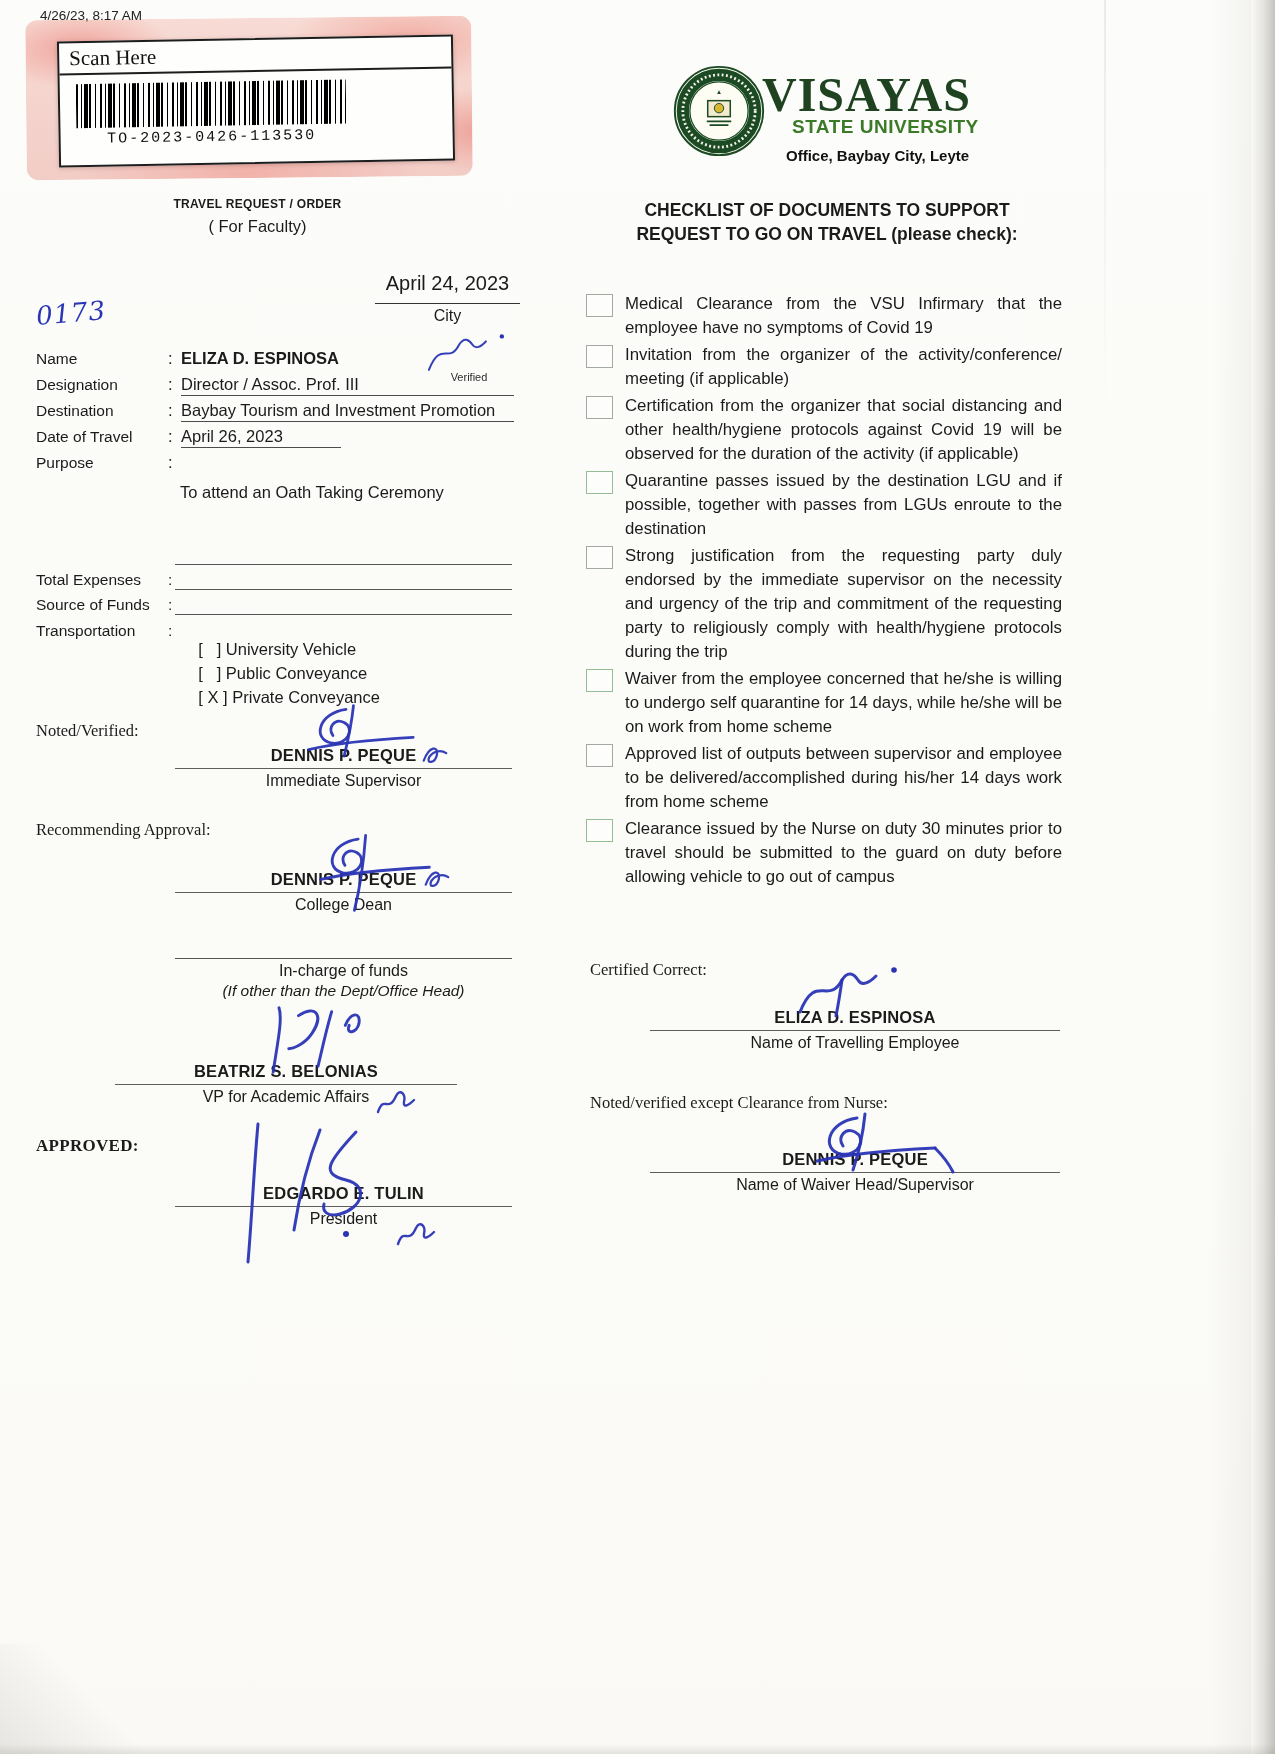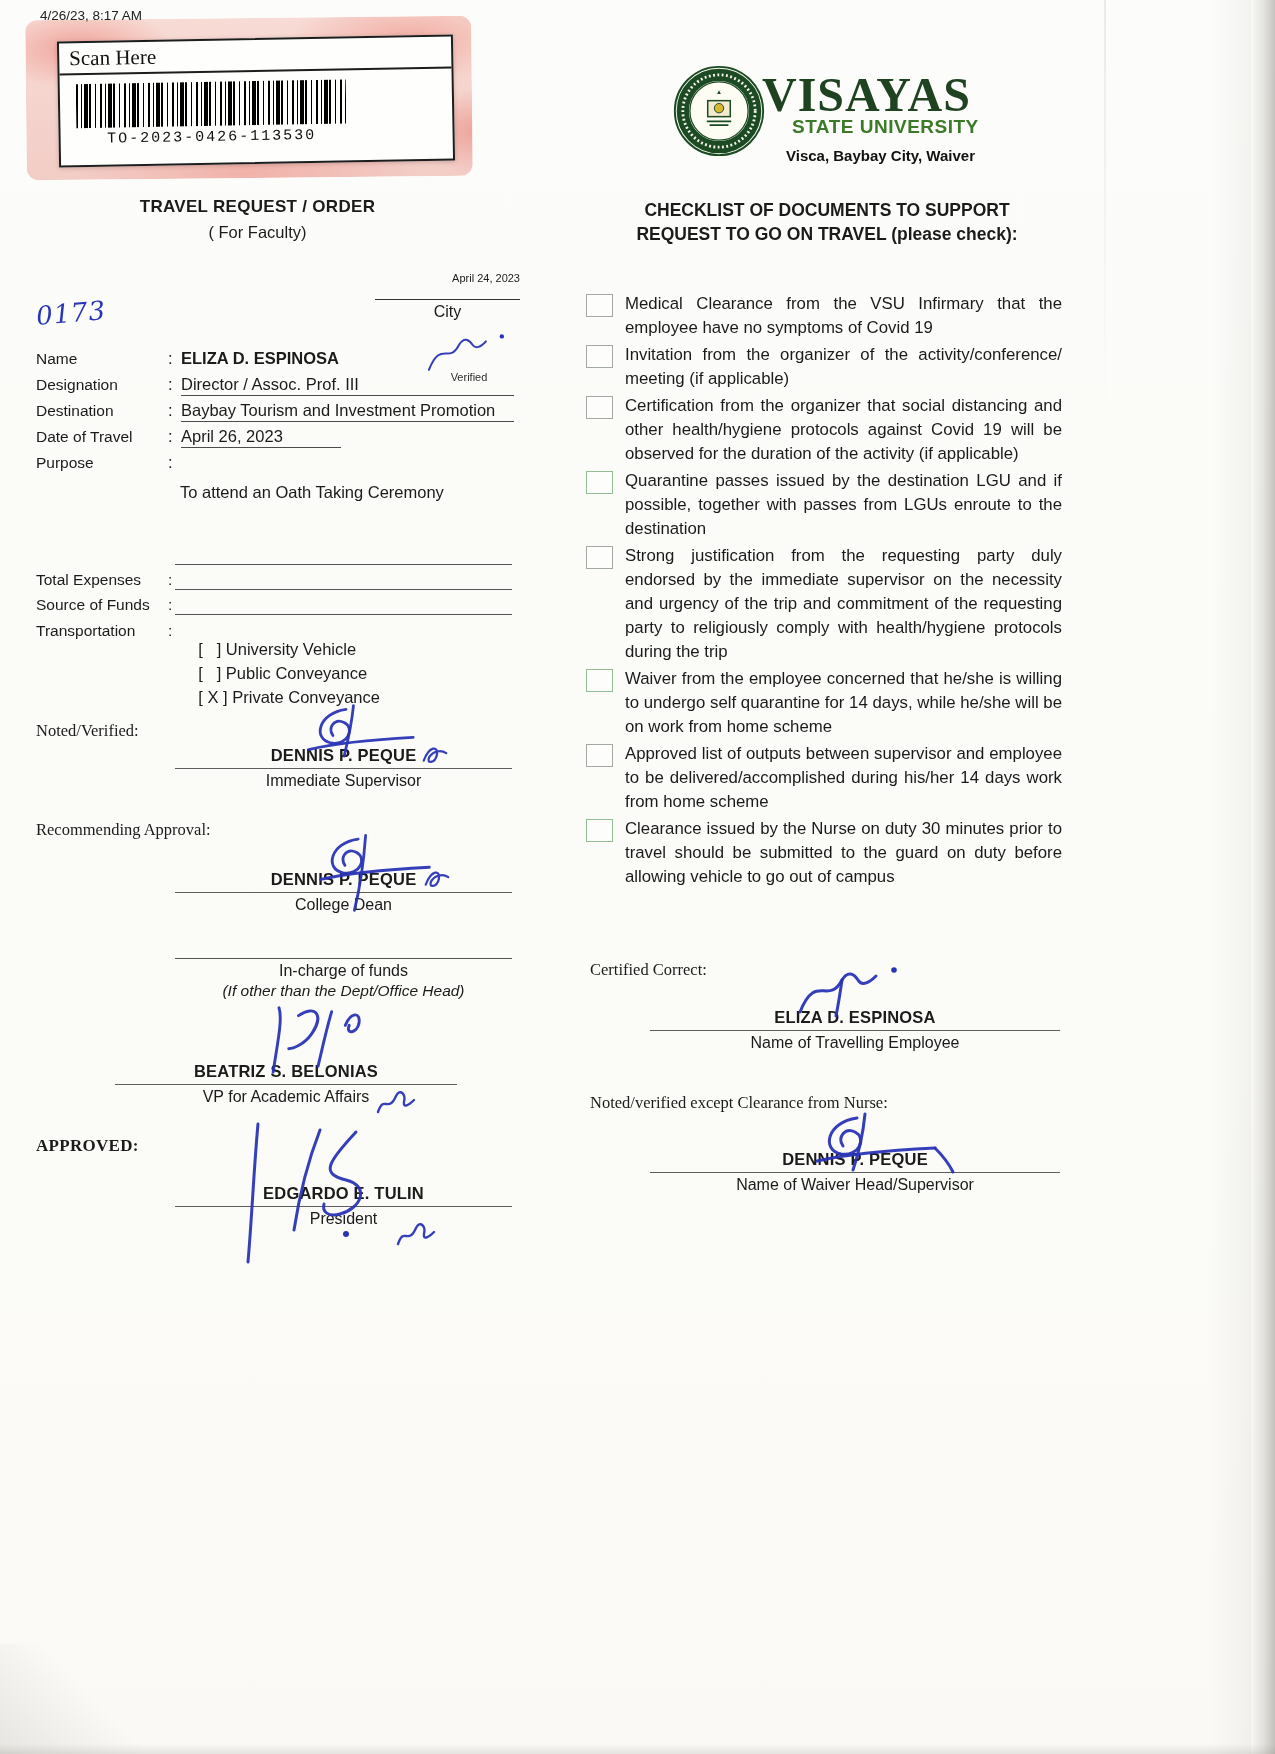--- a/index.html
+++ b/index.html
@@ -52,28 +52,28 @@
   
   .seal { position:absolute; left:672px; top:64px; }
   .wordmark-block { position:absolute; left:762px; top:70px; width:310px; }
   .wordmark { font-family:"Liberation Serif", serif; font-weight:bold; font-size:48px;
     letter-spacing:1px; color:#1f4220; line-height:50px; }
   .wordmark-sub { font-size:19px; font-weight:bold; color:#3c7a2a; letter-spacing:.5px; margin:-4px 0 0 30px; }
   .address { font-size:15px; font-weight:bold; color:#111; margin:9px 0 0 24px; }
 
   
   .left-title { position:absolute; left:60px; top:197px; width:395px; text-align:center; }
-  .form-title { font-size:17px; font-weight:bold; letter-spacing:.3px; }
+  .form-title { font-size:12px; font-weight:bold; letter-spacing:.3px; }
   .form-subtitle { font-size:16.5px; margin-top:6px; }
   .right-title { position:absolute; left:588px; top:198px; width:478px; text-align:center;
     font-size:17.5px; font-weight:bold; line-height:24px; }
 
   
   .date-block { position:absolute; left:375px; top:272px; width:145px; text-align:center; }
-  .date-value { font-size:11px; border-bottom:1.3px solid #333; padding-bottom:15px;text-align:right; }
+  .date-value { font-size:20px; border-bottom:1.3px solid #333; padding-bottom:8px; }
   .date-label { font-size:16px; margin-top:3px; }
 
   .hand-code { position:absolute; left:36px; top:298px; font-family:"DejaVu Serif", serif;
     font-style:italic; font-size:26px; color:#2a35b5; transform:rotate(-5deg); letter-spacing:1px; }
 
   
   .fields { position:absolute; left:36px; top:349px; width:482px; height:135px; }
   .frow { position:absolute; left:0; width:100%; font-size:16.5px; white-space:nowrap; }
   .flabel { display:inline-block; width:132px; font-size:15.5px; }
   .fcolon { display:inline-block; width:13px; }
@@ -136,21 +136,21 @@
     <circle cx="50" cy="50" r="38.5" fill="none" stroke="#f4f4ea" stroke-width="3" stroke-dasharray="2 2.6"></circle>
     <circle cx="50" cy="50" r="31" fill="#fdfdf4" stroke="#1c4a23" stroke-width="1.4"></circle>
     <rect x="38" y="39" width="24" height="17" fill="#f3ead0" stroke="#1c4a23" stroke-width="1.6"></rect>
     <circle cx="50" cy="47" r="5" fill="#d8b832" stroke="#1c4a23" stroke-width="1"></circle>
     <path d="M37,61 h26 M40,65 h20" stroke="#1c4a23" stroke-width="2" fill="none"></path>
     <path d="M50,28 l2,4 h-4 z" fill="#1c4a23"></path>
   </svg>
   <div class="wordmark-block">
     <div class="wordmark">VISAYAS</div>
     <div class="wordmark-sub">STATE UNIVERSITY</div>
-    <div class="address">Visca, Baybay City, Waiver</div>
+    <div class="address">Office, Baybay City, Leyte</div>
   </div>
 
   <div class="left-title">
     <div class="form-title">TRAVEL REQUEST / ORDER</div>
     <div class="form-subtitle">( For Faculty)</div>
   </div>
 
   <div class="right-title">
     <div>CHECKLIST OF DOCUMENTS TO SUPPORT</div>
     <div>REQUEST TO GO ON TRAVEL (please check):</div>

